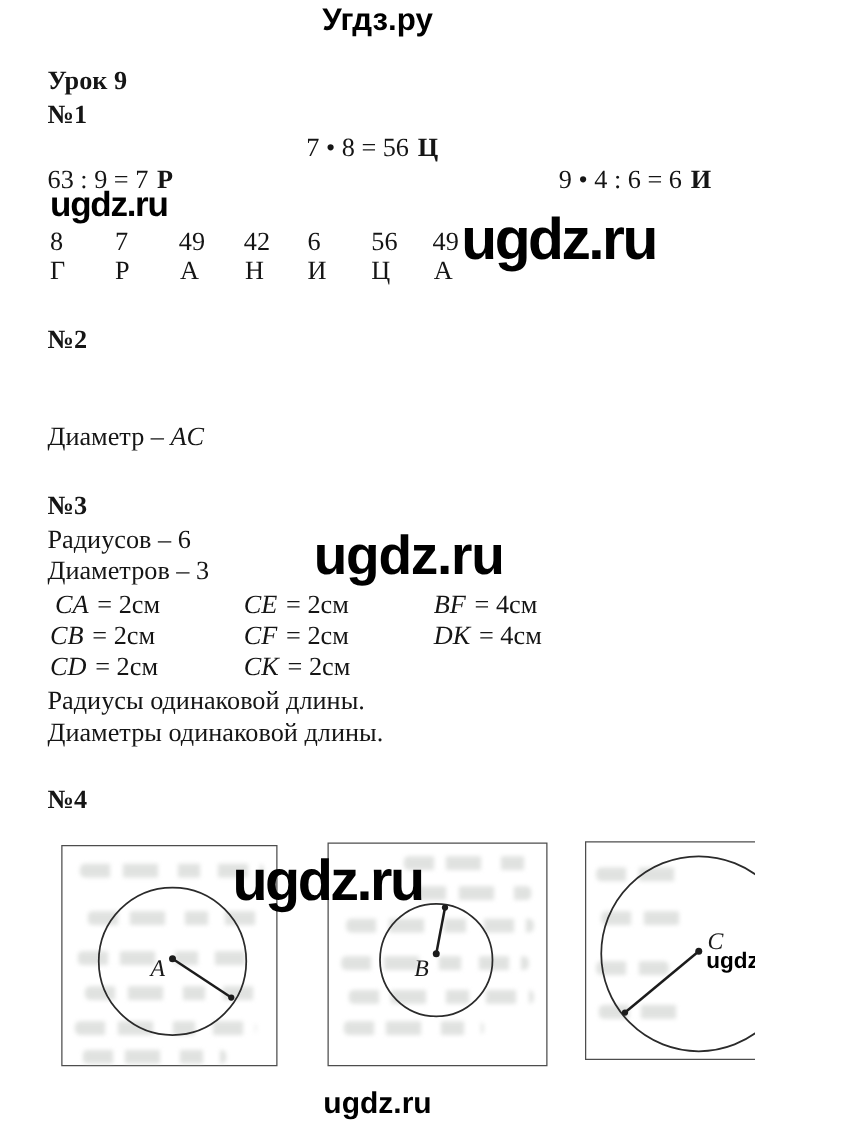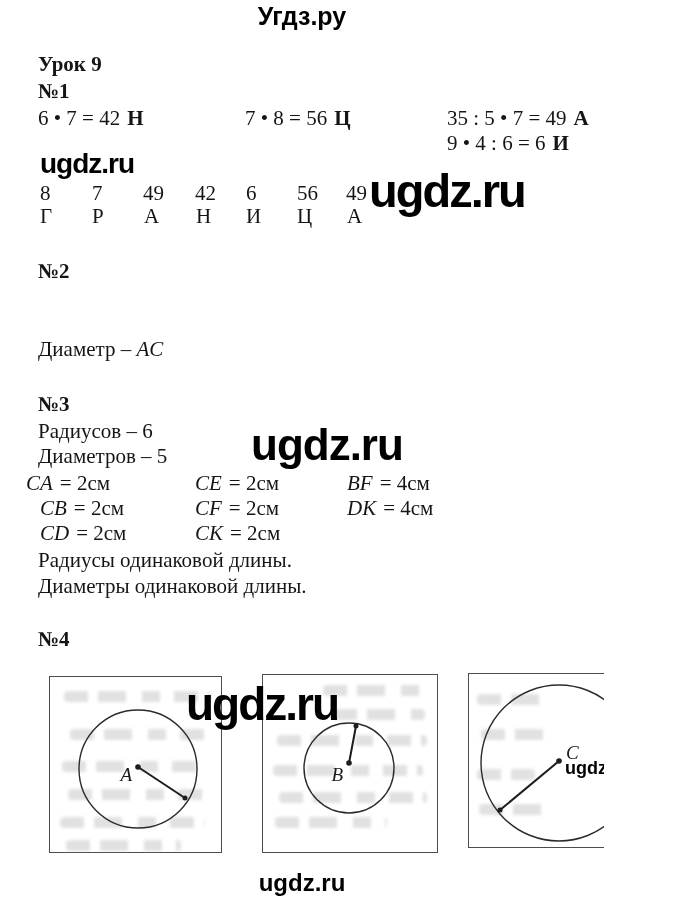--- a/index.html
+++ b/index.html
@@ -27,23 +27,22 @@
 </head>
 <body>
 
 <div class="page">
 
   <div class="abs site-title">Угдз.ру</div>
 
   <div class="abs hlabel" style="left:38px;top:52px">Урок 9</div>
   <div class="abs hlabel" style="left:38px;top:79px">№1</div>
 
-  <div class="abs eq" style="left:38px;top:106px"><span>6 • 7 = 42</span><b>Н</b></div>
   <div class="abs eq" style="left:245px;top:106px"><span>7 • 8  = 56</span><b>Ц</b></div>
-  <div class="abs eq" style="left:447px;top:106px"><span>35 : 5 • 7 = 49</span><b>А</b></div>
+  <div class="abs eq" style="left:38px;top:131px"><span>63 : 9 = 7</span><b>Р</b></div>
   <div class="abs eq" style="left:447px;top:131px"><span>9 • 4 : 6 = 6</span><b>И</b></div>
 
   <div class="wm" style="left:40px;top:150px;font-size:28px;letter-spacing:-1px">ugdz.ru</div>
 
   <div class="cell" style="left:40px;top:181px">8</div>
   <div class="cell" style="left:92px;top:181px">7</div>
   <div class="cell" style="left:143px;top:181px">49</div>
   <div class="cell" style="left:195px;top:181px">42</div>
   <div class="cell" style="left:246px;top:181px">6</div>
   <div class="cell" style="left:297px;top:181px">56</div>
@@ -58,23 +57,23 @@
   <div class="cell" style="left:246px;top:204px">И</div>
   <div class="cell" style="left:297px;top:204px">Ц</div>
   <div class="cell" style="left:347px;top:204px">А</div>
 
   <div class="abs hlabel" style="left:38px;top:259px">№2</div>
   <div class="abs body-text" style="left:38px;top:337px"><span>Диаметр – </span><span class="it">AC</span></div>
 
   <div class="abs hlabel" style="left:38px;top:392px">№3</div>
   <div class="abs body-text" style="left:38px;top:419px">Радиусов – 6</div>
   <div class="wm" style="left:251px;top:423px;font-size:44px;letter-spacing:-1px">ugdz.ru</div>
-  <div class="abs body-text" style="left:38px;top:444px">Диаметров – 5</div>
+  <div class="abs body-text" style="left:38px;top:444px">Диаметров – 3</div>
 
-  <div class="cell" style="left:26px;top:471px"><span class="mname">CA</span><span>= 2см</span></div>
+  <div class="cell" style="left:44px;top:471px"><span class="mname">CA</span><span>= 2см</span></div>
   <div class="cell" style="left:195px;top:471px"><span class="mname">CE</span><span>= 2см</span></div>
   <div class="cell" style="left:347px;top:471px"><span class="mname">BF</span><span>= 4см</span></div>
   <div class="cell" style="left:40px;top:496px"><span class="mname">CB</span><span>= 2см</span></div>
   <div class="cell" style="left:195px;top:496px"><span class="mname">CF</span><span>= 2см</span></div>
   <div class="cell" style="left:347px;top:496px"><span class="mname">DK</span><span>= 4см</span></div>
   <div class="cell" style="left:40px;top:521px"><span class="mname">CD</span><span>= 2см</span></div>
   <div class="cell" style="left:195px;top:521px"><span class="mname">CK</span><span>= 2см</span></div>
 
   <div class="abs body-text" style="left:38px;top:548px">Радиусы одинаковой длины.</div>
   <div class="abs body-text" style="left:38px;top:574px">Диаметры одинаковой длины.</div>

